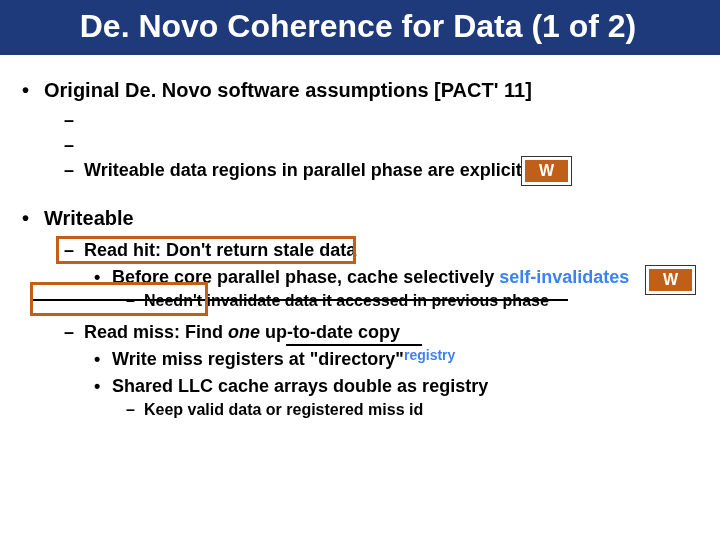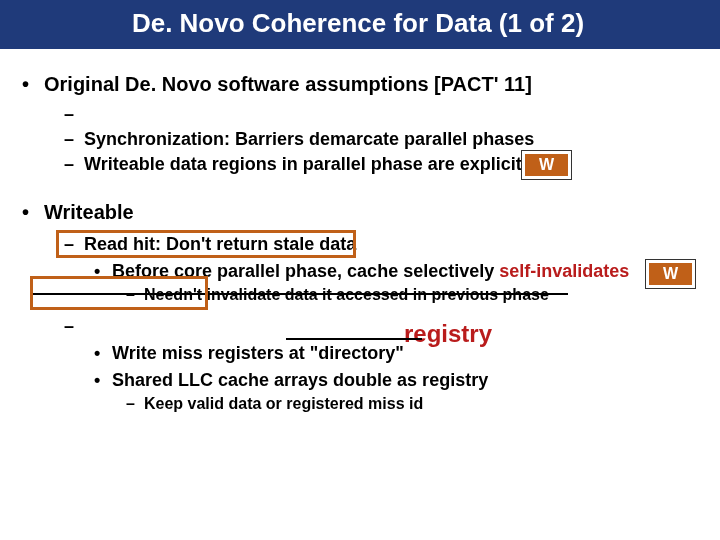--- a/index.html
+++ b/index.html
@@ -8,21 +8,21 @@
     height: 540px;
     font-family: Arial, Helvetica, sans-serif;
     background: #fff;
     overflow: hidden;
     position: relative;
   }
   .title-bar {
     background: #1f3a7a;
     color: #fff;
     font-weight: bold;
-    font-size: 26px;
+    font-size: 32px;
     padding: 8px 4px 10px 0;
     text-align: center;
     width: 100%;
   }
   .content {
     padding: 14px 22px 0 22px;
     color: #000;
   }
   .b1 {
     font-size: 20px;
@@ -51,21 +51,21 @@
   }
   .b3 .bullet { width: 18px; flex: none; }
   .b4 {
     font-size: 16px;
     font-weight: bold;
     margin: 4px 0 4px 104px;
     display: flex;
     align-items: baseline;
   }
   .b4 .bullet { width: 18px; flex: none; }
-  .orange { color: #b91c1c; }
+  .orange { color: #3b82f6; }
   .txt { position: relative; }
   .strike {
     position: absolute;
     height: 2px;
     background: #000;
   }
   .wbox {
     position: absolute;
     background: #c06018;
     border: 3px solid #fff;
@@ -93,21 +93,20 @@
   <div class="b1">
     <span class="bullet">•</span>
     <span class="txt">Original De. Novo software assumptions [PACT' 11]</span>
   </div>
 
   <div class="b2">
     <span class="bullet">–</span>
   </div>
   <div class="b2">
     <span class="bullet">–</span>
-    <span class="txt">Synchronization: Barriers demarcate parallel phases</span>
   </div>
   <div class="b2" style="position:relative;">
     <span class="bullet">–</span>
     <span class="txt">Writeable data regions in parallel phase are explicit</span>
     <span class="wbox" style="left:458px; top:-3px;">W</span>
   </div>
 
   <div class="b1" style="margin-top:26px;">
     <span class="bullet">•</span>
     <span class="txt">Writeable</span>
@@ -129,21 +128,24 @@
 
   <div class="b4" style="position:relative;">
     <span class="bullet">–</span>
     <span class="txt">Needn't invalidate data it accessed in previous phase</span>
     <span class="strike" style="left:-96px; top:7px; width:538px;"></span>
     <span class="hlbox" style="left:-96px; top:-10px; width:178px; height:34px;"></span>
   </div>
 
   <div class="b2" style="position:relative; margin-top:12px;">
     <span class="bullet">–</span>
-    <span class="orange" style="position:absolute; left:340px; top:4px; font-size:24px;">registry</span>
+    <span class="txt">
+      <span>Read miss: Find </span><i>one</i><span> up-to-date copy</span>
+    </span>
+    <span class="orange" style="position:absolute; left:340px; top:25px; font-size:14px;">registry</span>
     <span class="strike" style="left:222px; top:22px; width:136px;"></span>
   </div>
 
   <div class="b3">
     <span class="bullet">•</span>
     <span class="txt">Write miss registers at "directory"</span>
   </div>
   <div class="b3">
     <span class="bullet">•</span>
     <span class="txt">Shared LLC cache arrays double as registry</span>

